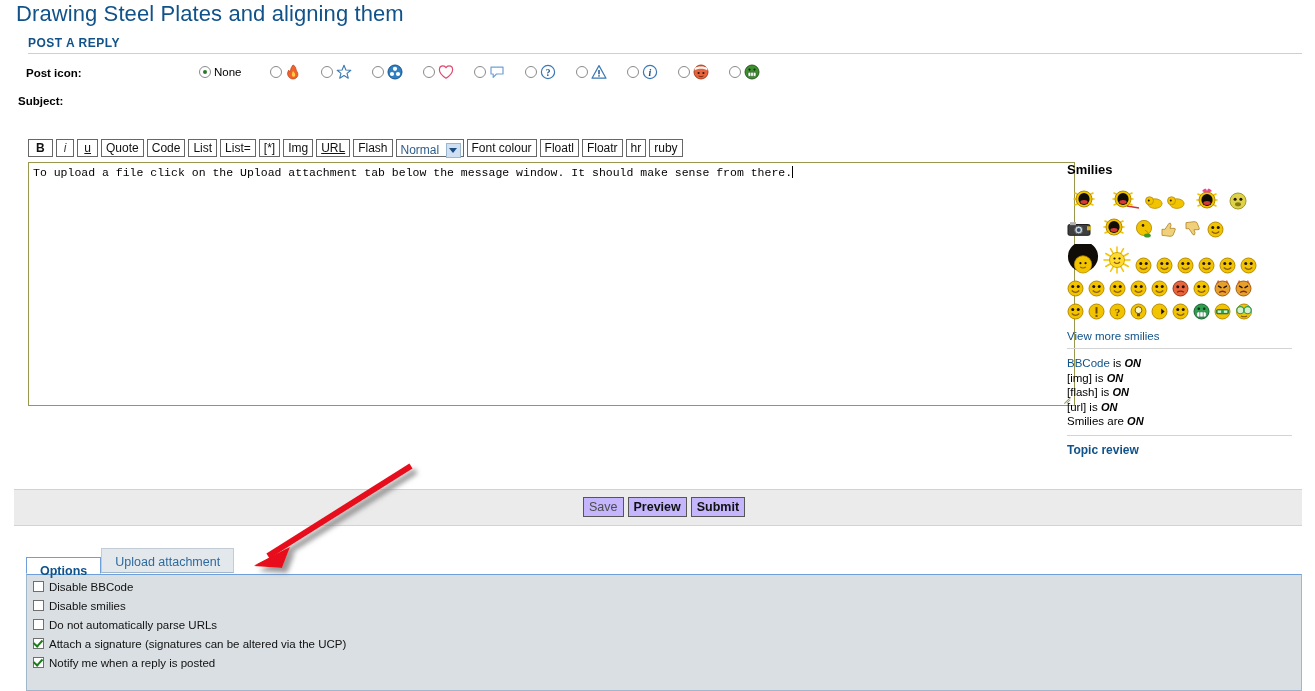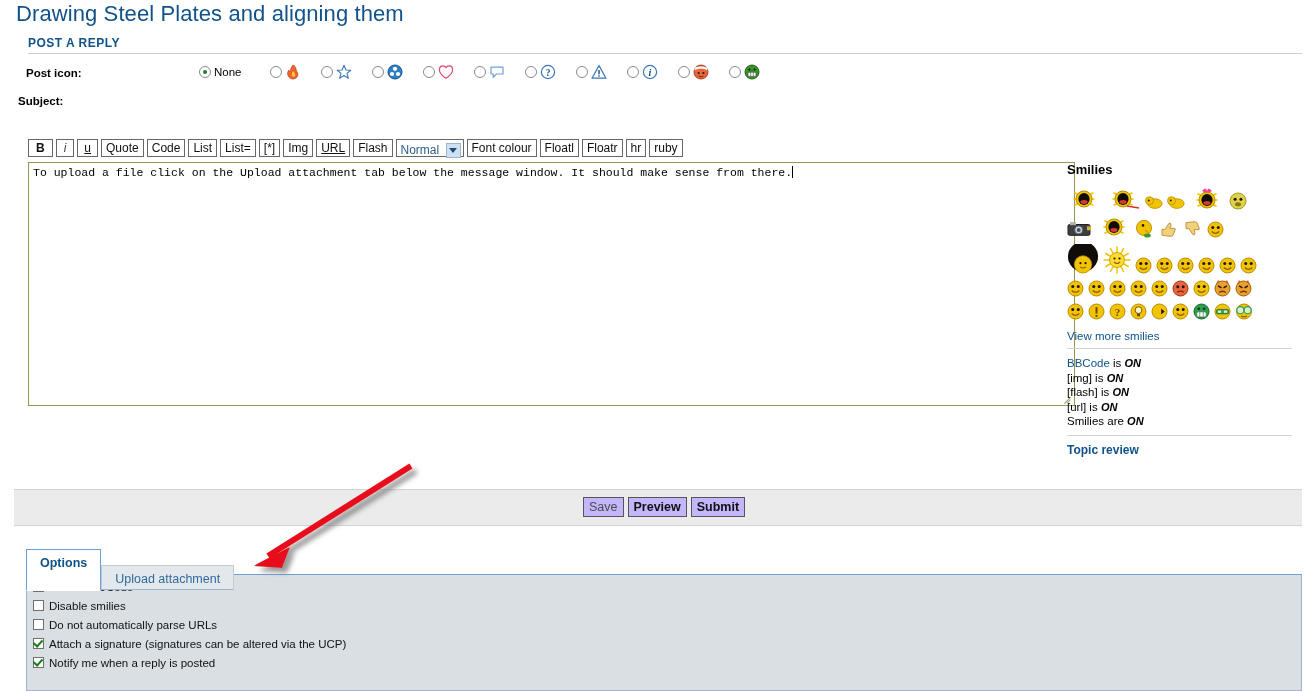--- a/index.html
+++ b/index.html
@@ -141,21 +141,21 @@
 
   
   .tabs{position:absolute;left:26px;top:548px;display:flex;align-items:flex-end;z-index:3;}
   .tab{
     font-size:12.5px;padding:6px 13px 6px 13px;box-sizing:border-box;
     cursor:pointer;position:relative;line-height:14px;
   }
   .tab.active{
     background:#fff;color:#105289;font-weight:bold;
     border:1px solid #6f9fd8;border-bottom:1px solid #fff;
-    height:42px;top:1px;
+    height:17px;top:1px;
   }
   .tab.inactive{
     background:#e3e8ec;color:#2f6a9e;
     border:1px solid #c3ccd4;border-bottom:1px solid #9fb6cc;
     height:25px;
   }
   .optpanel{
     position:absolute;left:26px;top:574px;width:1276px;height:117px;
     background:#d9dfe3;border:1px solid #9fb6cc;border-top:1px solid #6f9fd8;
     box-sizing:border-box;padding:6px 0 0 6px;

